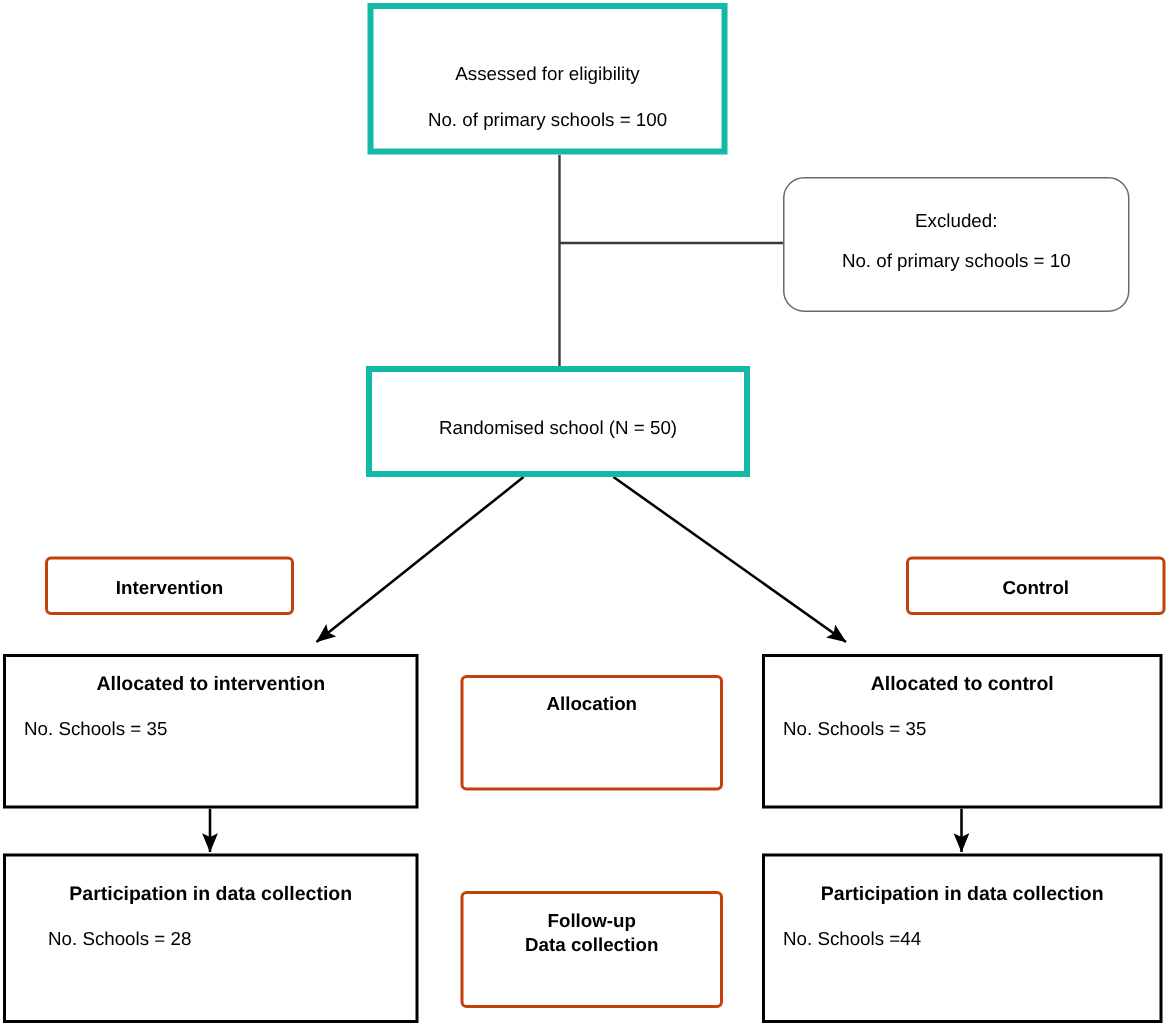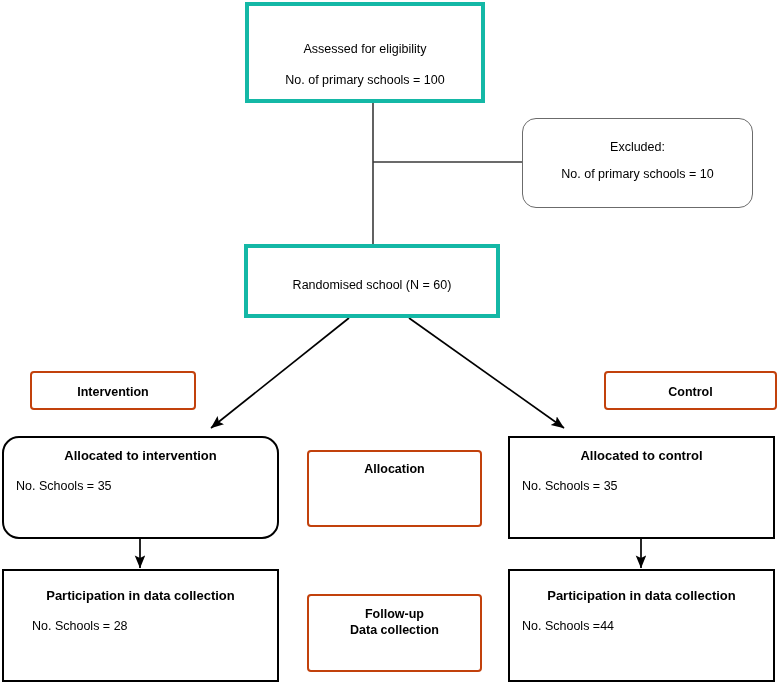--- a/index.html
+++ b/index.html
@@ -101,32 +101,32 @@
     <div class="txt t-center f-reg" style="top:36px;">Assessed for eligibility</div>
     <div class="txt t-center f-reg" style="top:67px;">No. of primary schools = 100</div>
   </div>
 
   <div class="node box-round-thin" style="left:522px; top:118px; width:231px; height:90px;">
     <div class="txt t-center f-reg" style="top:21px;">Excluded:</div>
     <div class="txt t-center f-reg" style="top:48px;">No. of primary schools = 10</div>
   </div>
 
   <div class="node box-sharp-thin" style="left:244px; top:244px; width:256px; height:74px;">
-    <div class="txt t-center f-reg" style="top:30px;">Randomised school (N = 60)</div>
+    <div class="txt t-center f-reg" style="top:30px;">Randomised school (N = 50)</div>
   </div>
 
   <div class="node box-round-thick" style="left:30px; top:371px; width:166px; height:39px;">
     <div class="txt t-center f-bold-sm" style="top:12px;">Intervention</div>
   </div>
 
   <div class="node box-round-thick" style="left:604px; top:371px; width:173px; height:39px;padding-left:48px;">
     <div class="txt t-center f-bold-sm" style="top:12px;">Control</div>
   </div>
 
-  <div class="node box-sharp-thick" style="left:2px; top:436px; width:277px; height:103px;border-radius:17px;">
+  <div class="node box-sharp-thick" style="left:2px; top:436px; width:277px; height:103px;">
     <div class="txt t-center f-bold" style="top:11px;">Allocated to intervention</div>
     <div class="txt f-reg" style="top:41px; left:12px;">No. Schools = 35</div>
   </div>
 
   <div class="node box-round-thick" style="left:307px; top:450px; width:175px; height:77px;">
     <div class="txt t-center f-bold-sm" style="top:10px;">Allocation</div>
   </div>
 
   <div class="node box-sharp-thick" style="left:508px; top:436px; width:267px; height:103px;">
     <div class="txt t-center f-bold" style="top:11px;">Allocated to control</div>

